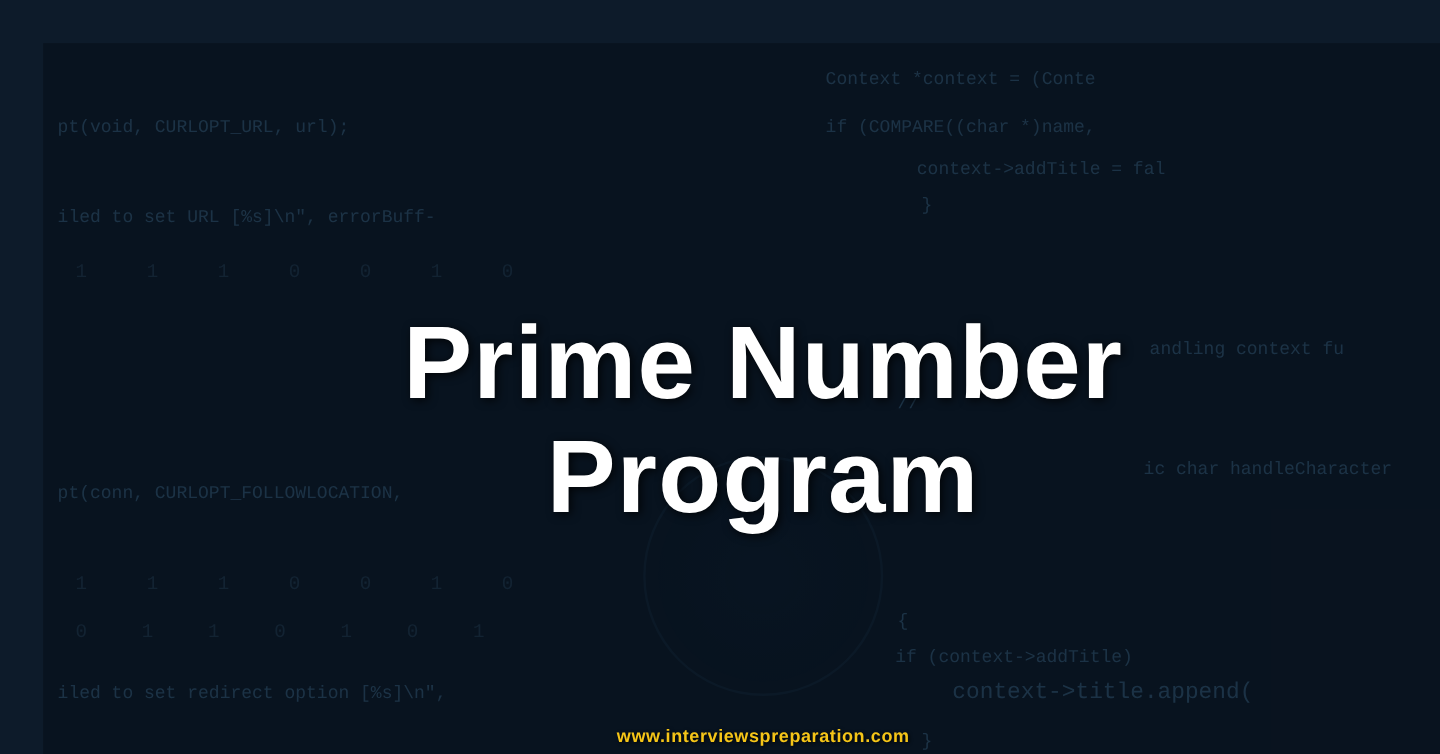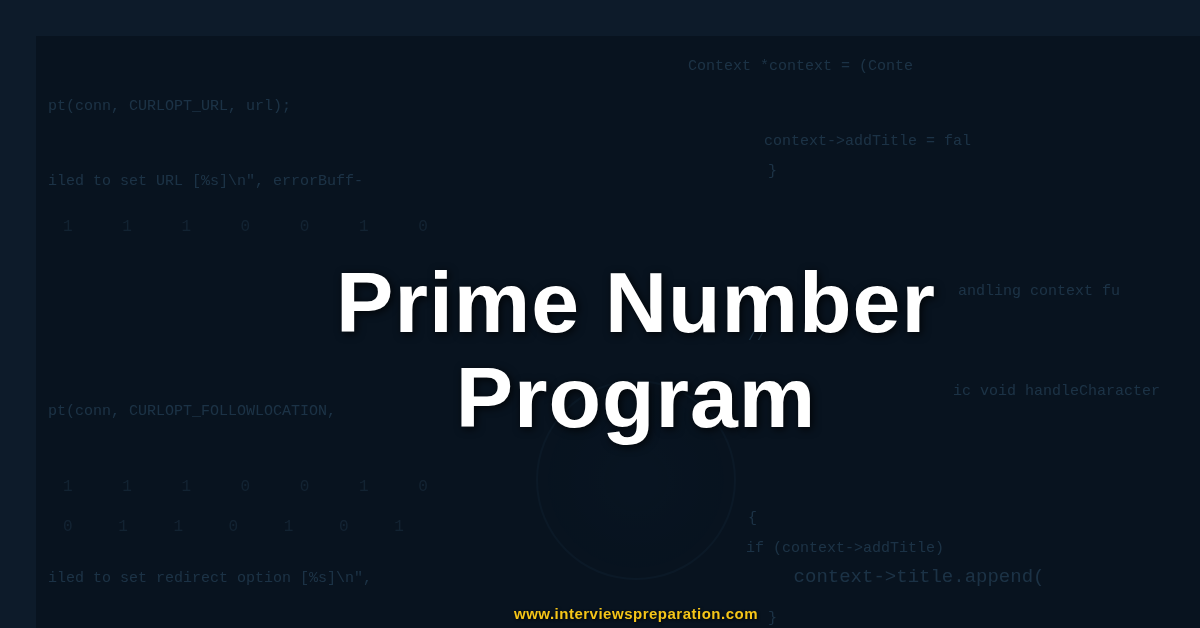--- a/index.html
+++ b/index.html
@@ -98,32 +98,33 @@
       opacity: 0.4;
     }
   </style>
 </head>
 <body>
 
 <div class="background-code">
 
   <span class="code-text" style="top:10px;left:640px;font-size:15px;">Context *context = (Conte</span>
 
-  <span class="code-text" style="top:50px;left:0px;font-size:15px;">pt(conn, CURLOPT_URL, url);</span>
+  <span class="code-text" style="top:50px;left:0px;font-size:15px;">pt(void, CURLOPT_URL, url);</span>
 
+  <span class="code-text" style="top:50px;left:640px;font-size:15px;">if (COMPARE((char *)name,</span>
 
   <span class="code-text" style="top:85px;left:680px;font-size:15px;">&nbsp;&nbsp;&nbsp;&nbsp;context-&gt;addTitle = fal</span>
 
   <span class="code-text" style="top:125px;left:0px;font-size:15px;">iled to set URL [%s]\n", errorBuff-</span>
 
   <span class="code-text" style="top:115px;left:720px;font-size:15px;">}</span>
 
   <span class="code-text" style="top:235px;left:910px;font-size:15px;">andling context fu</span>
   <span class="code-text" style="top:280px;left:700px;font-size:15px;">//</span>
-  <span class="code-text" style="top:335px;left:905px;font-size:15px;">ic void handleCharacter</span>
+  <span class="code-text" style="top:335px;left:905px;font-size:15px;">ic char handleCharacter</span>
 
   <span class="code-text" style="top:355px;left:0px;font-size:15px;">pt(conn, CURLOPT_FOLLOWLOCATION,</span>
 
   <span class="code-text" style="top:462px;left:700px;font-size:15px;">{</span>
   <span class="code-text" style="top:522px;left:0px;font-size:15px;">iled to set redirect option [%s]\n",</span>
   <span class="code-text" style="top:492px;left:680px;font-size:15px;">&nbsp;&nbsp;if (context-&gt;addTitle)</span>
   <span class="code-text" style="top:518px;left:700px;font-size:19px;">&nbsp;&nbsp;&nbsp;&nbsp;context-&gt;title.append(</span>
   <span class="code-text" style="top:562px;left:720px;font-size:15px;">}</span>
 
   <span class="code-text" style="top:170px;left:15px;font-size:16px;opacity:0.35;letter-spacing:20px;">1 1 1 0 0 1 0</span>

